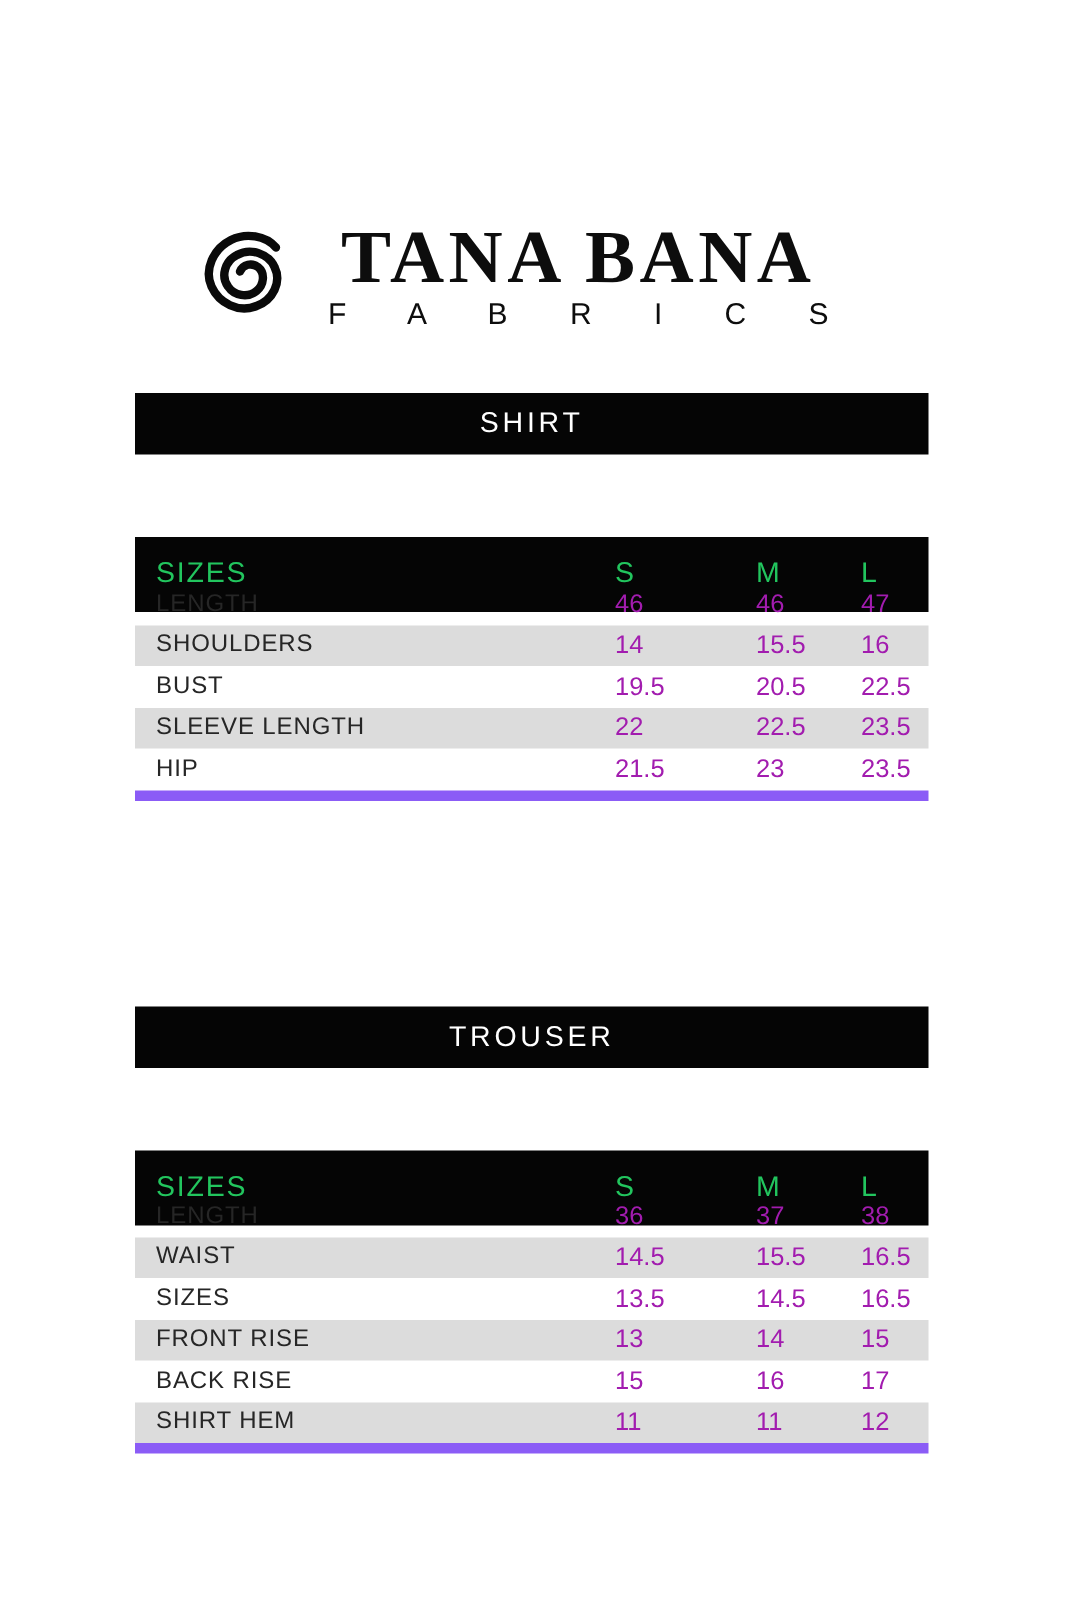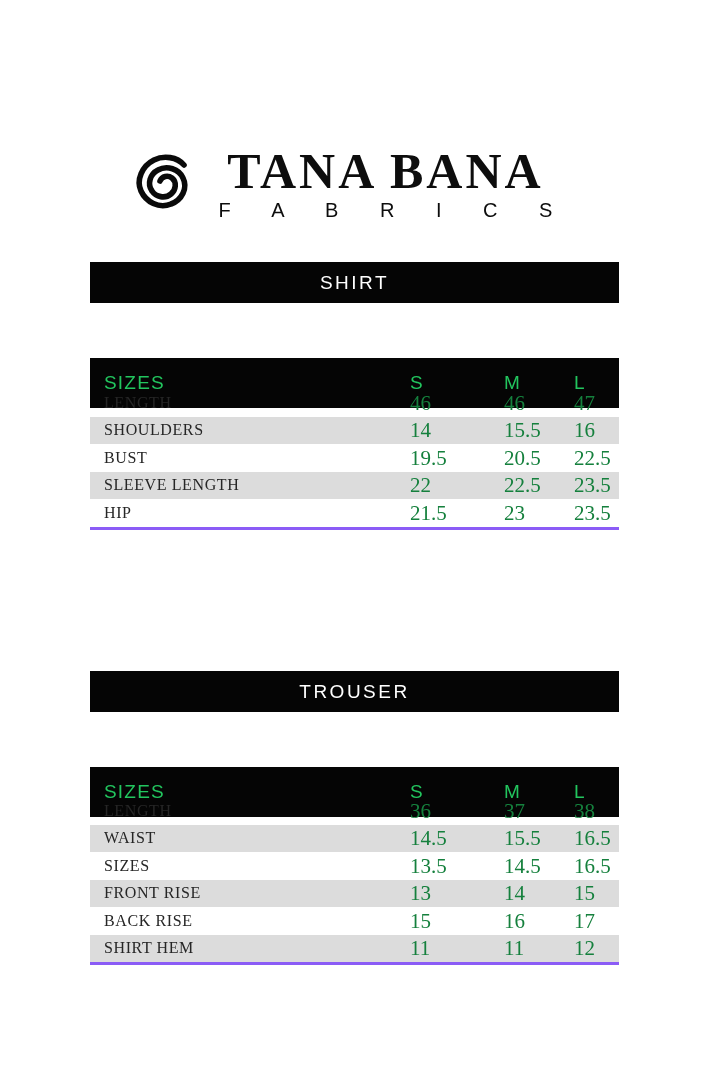--- a/index.html
+++ b/index.html
@@ -73,32 +73,31 @@
   .sizes-label { position: absolute; left: 14px; top: 50%; transform: translateY(-50%); }
   .col { position: absolute; top: 50%; transform: translateY(-50%); }
   .col-s { left: 320px; }
   .col-m { left: 414px; }
   .col-l { left: 484px; }
 
   .rows {
     position: absolute;
     left: 90px;
     width: 529px;
-    border-bottom: 3px solid #8b5cf6;
-    font-family: Liberation Serif, serif;
+    border-bottom: 7px solid #8b5cf6;
   }
   .row { position: relative; height: 27.5px; }
   .row:nth-child(even) { background: #dcdcdc; }
   .lab {
     position: absolute; left: 14px; top: 50%; transform: translateY(-50%);
     font-size: 16px; letter-spacing: 0.6px; color: #262626;
   }
   .val {
     position: absolute; top: 50%; transform: translateY(-50%);
-    font-size: 21px; color: #15803d;
+    font-size: 17px; color: #a21caf;
   }
   .v1 { left: 320px; }
   .v2 { left: 414px; }
   .v3 { left: 484px; }
 
   
   .shirt-title   { top: 262px; }
   .shirt-sizes   { top: 322px; }
   .shirt-rows    { top: 389px; }
   .trouser-title { top: 671px; }

